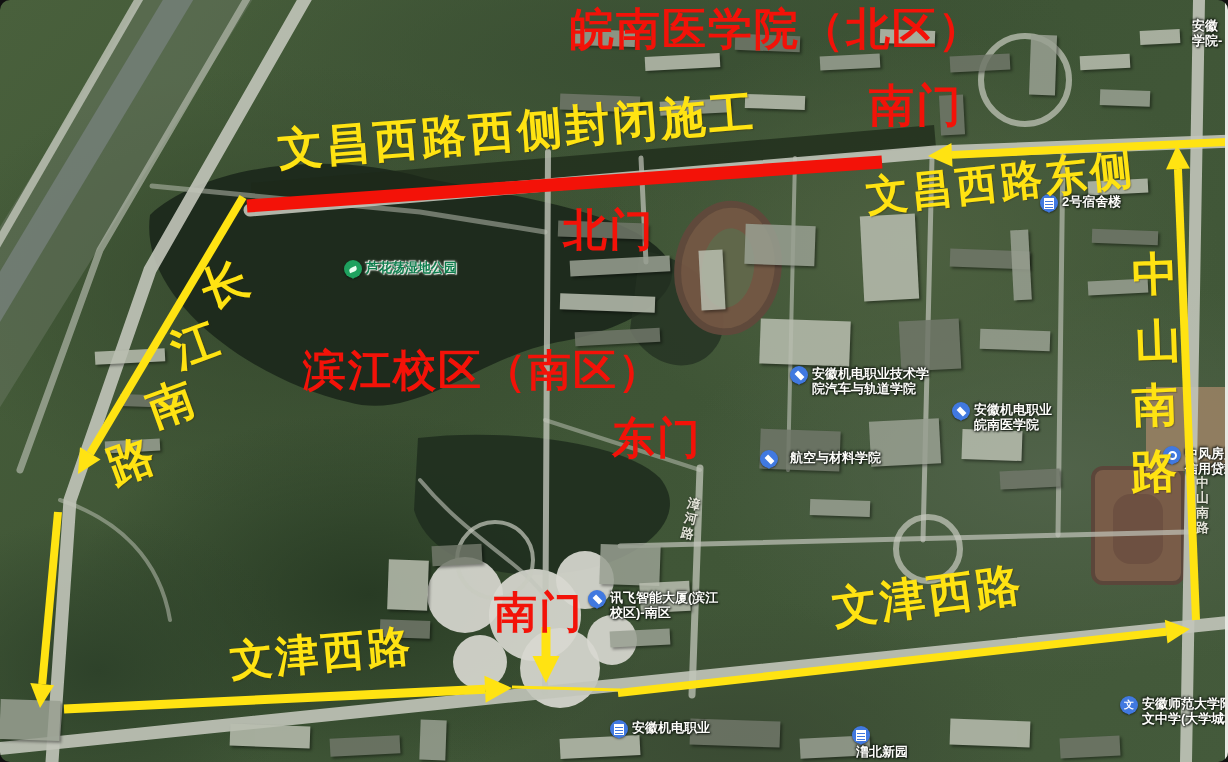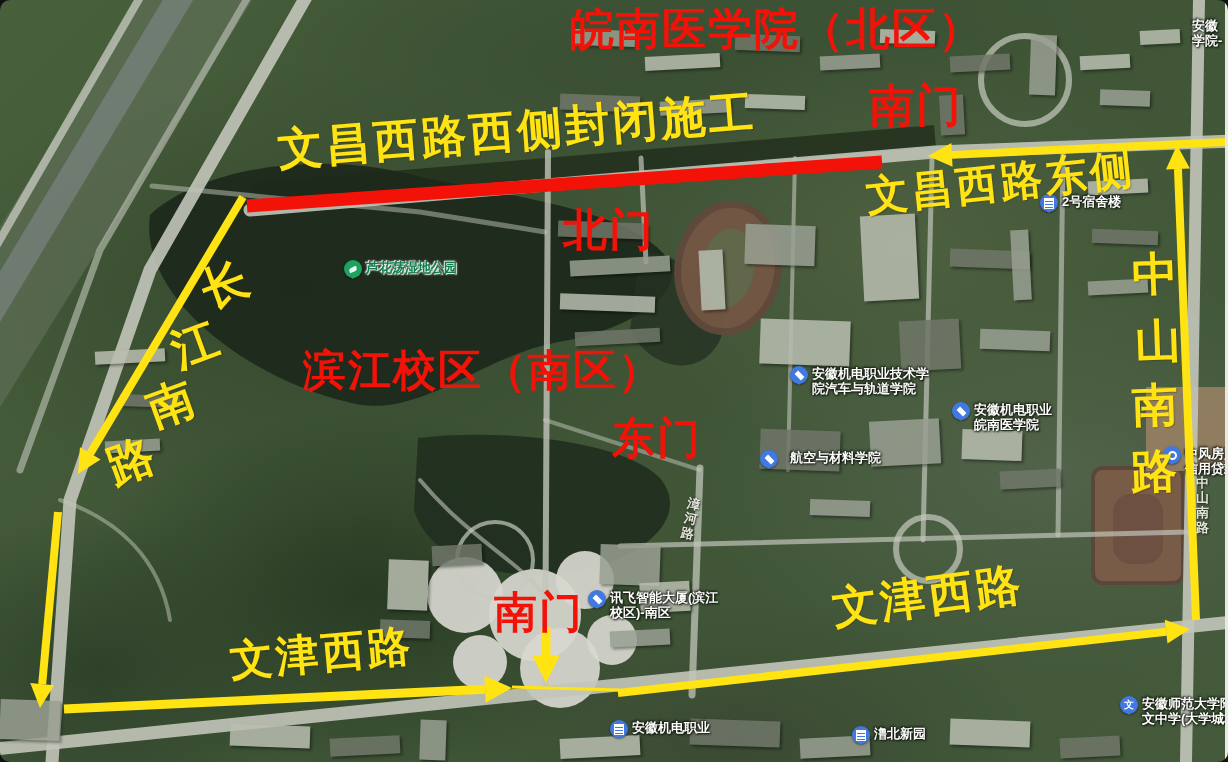--- a/index.html
+++ b/index.html
@@ -189,21 +189,21 @@
           <i class="g-dot"></i>
         </span>
         <span class="poi-text"><span>中风房产</span><br><span>信用贷款</span></span>
       </div>
       <div class="poi blue" style="left: 610px; top: 720px;">
         <span class="pin blue">
           <i class="g-bld"></i>
         </span>
         <span class="poi-text"><span>安徽机电职业</span></span>
       </div>
-      <div class="poi blue" style="left: 852px; top: 726px;">
+      <div class="poi blue" style="left: 852px; top: 726px; flex-direction: column;">
         <span class="pin blue">
           <i class="g-bld"></i>
         </span>
         <span class="poi-text"><span>澛北新园</span></span>
       </div>
       <div class="poi blue" style="left: 1120px; top: 696px;">
         <span class="pin blue">
           <i class="g-wen">文</i>
         </span>
         <span class="poi-text"><span>安徽师范大学附</span><br><span>文中学(大学城校</span></span>

